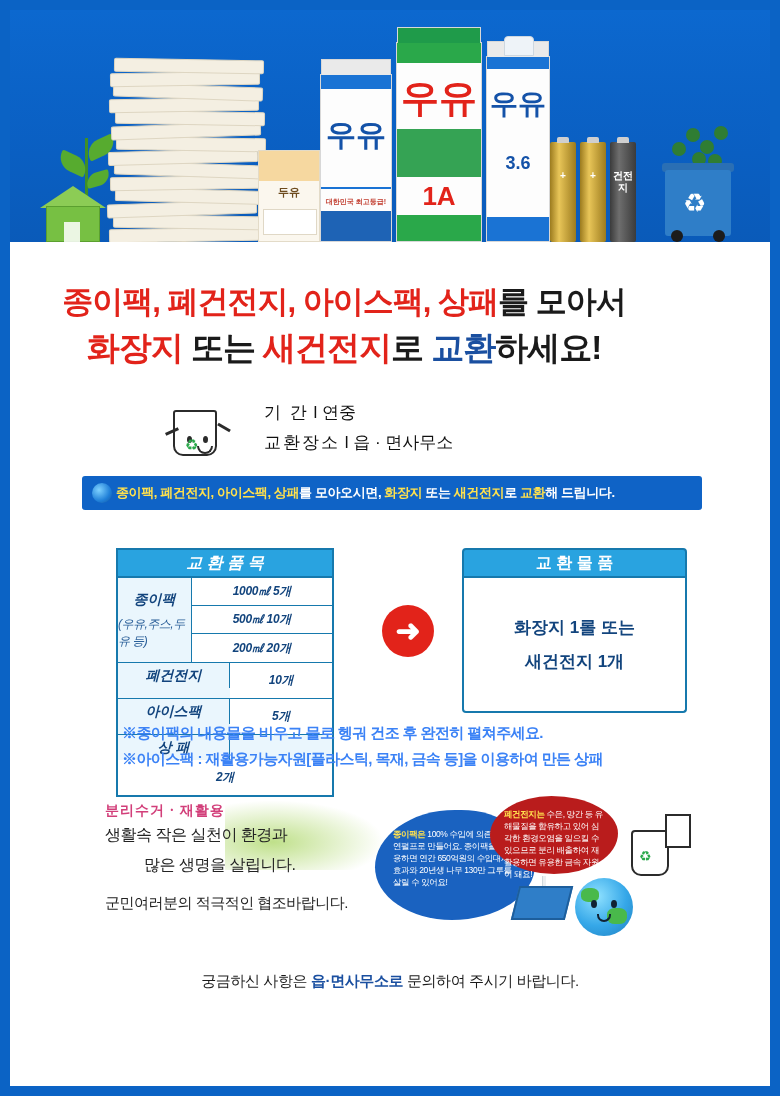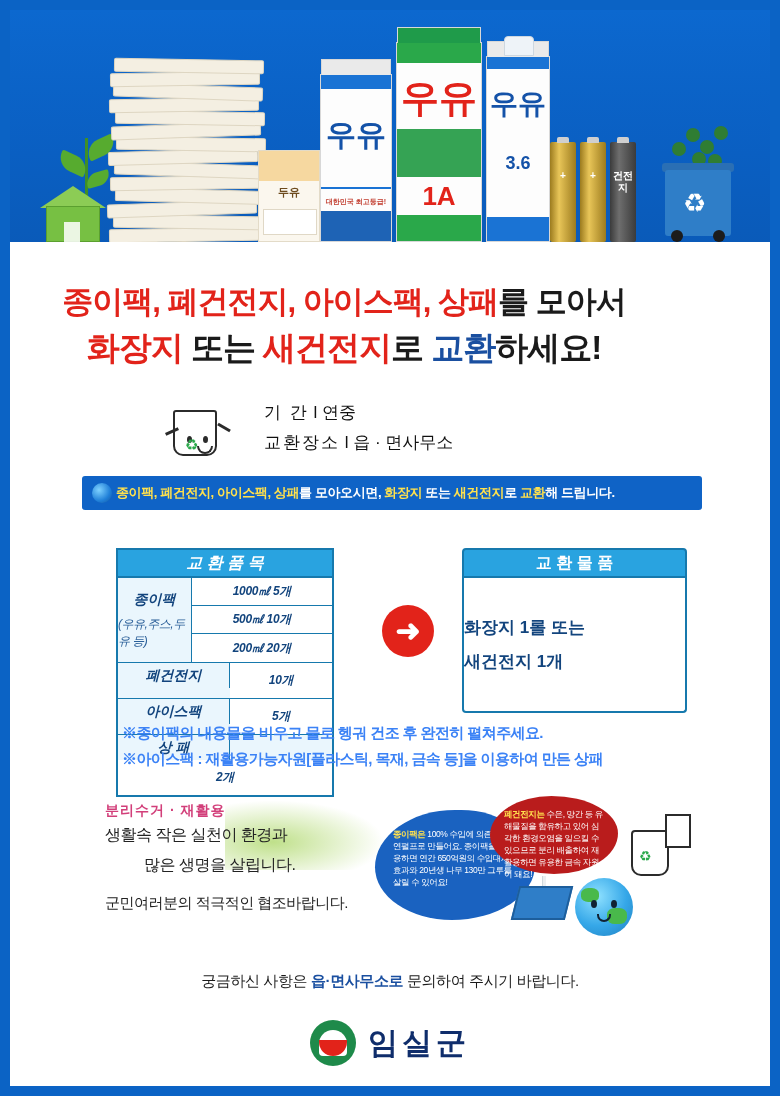--- a/index.html
+++ b/index.html
@@ -195,39 +195,39 @@
     padding: 9px 0; letter-spacing: -0.3px;
   }
   .paper-rows { width: 100%; }
   .paper-rows .pr { border-bottom: 1px solid #1679ad; }
   .paper-rows .pr:last-child { border-bottom: none; }
   .row-full { background: #eaf6fd; }
   .row-full .gc-r { background: #ffffff; }
 
   .right-body {
     border: 2px solid #1679ad; border-top: none; height: 135px;
-    display: flex; flex-direction: column; align-items: flex-start; justify-content: center;
+    display: flex; flex-direction: column; align-items: center; justify-content: center;
     font-size: 17px; color: #12447d; font-weight: bold; line-height: 34px;
     border-radius: 0 0 4px 4px; background: #fff;
   }
 
   .arrow { position: absolute; left: 372px; top: 595px; width: 56px; height: 56px; }
   .arrow .circ {
     width: 52px; height: 52px; border-radius: 50%; background: #e2231a;
     display: flex; align-items: center; justify-content: center;
     color: #fff; font-size: 30px; font-weight: bold; line-height: 1;
   }
 
   
   .notes { position: absolute; left: 112px; top: 710px; width: 600px; }
   .note { color: #3b82f6; font-size: 15px; font-weight: bold; line-height: 26px; letter-spacing: -0.6px; }
 
   
   .hand { position: absolute; left: 95px; top: 792px; width: 290px; }
-  .hand .pink { color: #d23f7a; font-size: 14px; font-weight: bold; letter-spacing: 1px; }
+  .hand .pink { color: #d23f7a; font-size: 14px; font-weight: bold; letter-spacing: 1px; font-family: Liberation Serif, serif; }
   .hand .ln { color: #222; font-size: 16px; line-height: 30px; letter-spacing: -0.5px; }
   .hand .ln2 { margin-left: 39px; }
   .hand .ln3 { margin-top: 8px; font-size: 15px; }
 
   .swoosh {
     position: absolute; left: 215px; top: 790px; width: 160px; height: 70px;
     background: radial-gradient(ellipse at 30% 60%, #bfe08a 0%, rgba(191,224,138,0) 70%);
   }
 
   .blob-blue {
@@ -527,21 +527,15 @@
         <div class="eye" style="left:16px;"></div>
         <div class="eye" style="left:36px;"></div>
         <div class="mouth"></div>
       </div>
     </div>
 
     <div class="qna">
       <span>궁금하신 사항은 </span><b>읍·면사무소로</b><span> 문의하여 주시기 바랍니다.</span>
     </div>
 
-    <div class="logo">
-      <div class="logo-inner">
-        <div class="logo-mark"></div>
-        <div class="logo-text">임실군</div>
-      </div>
-    </div>
 
   </div>
 </div>
 
 </body></html>

